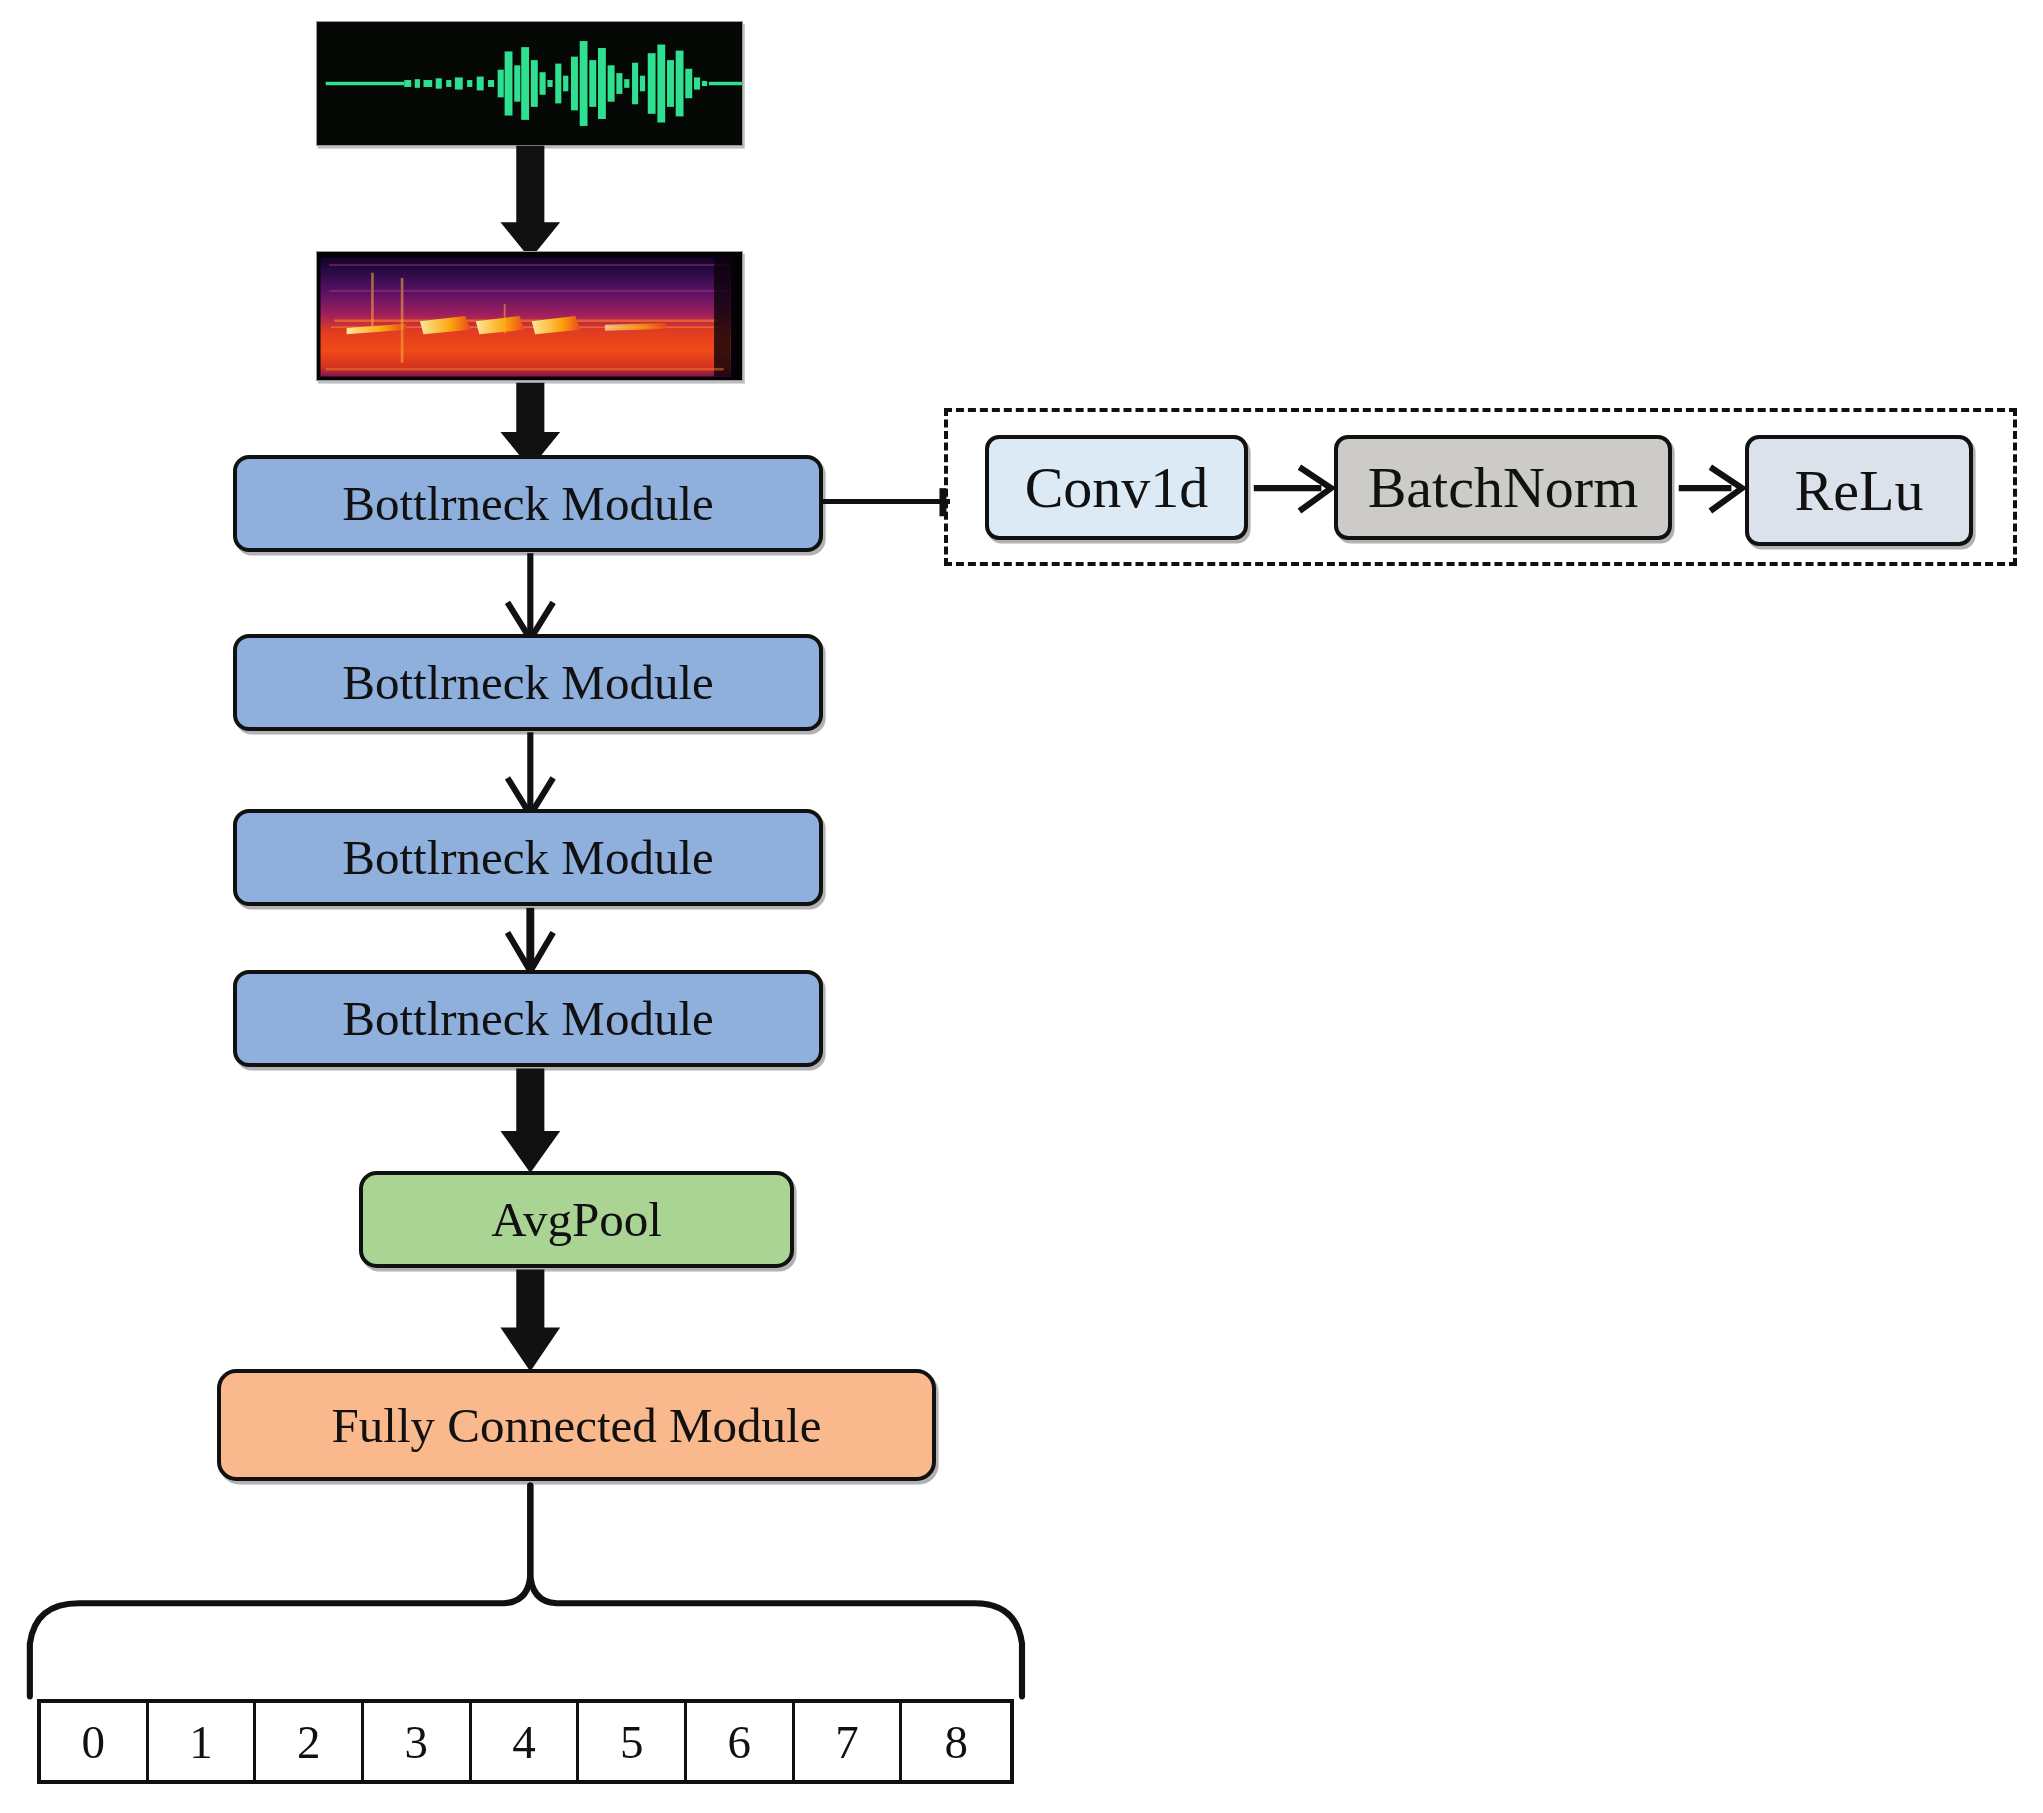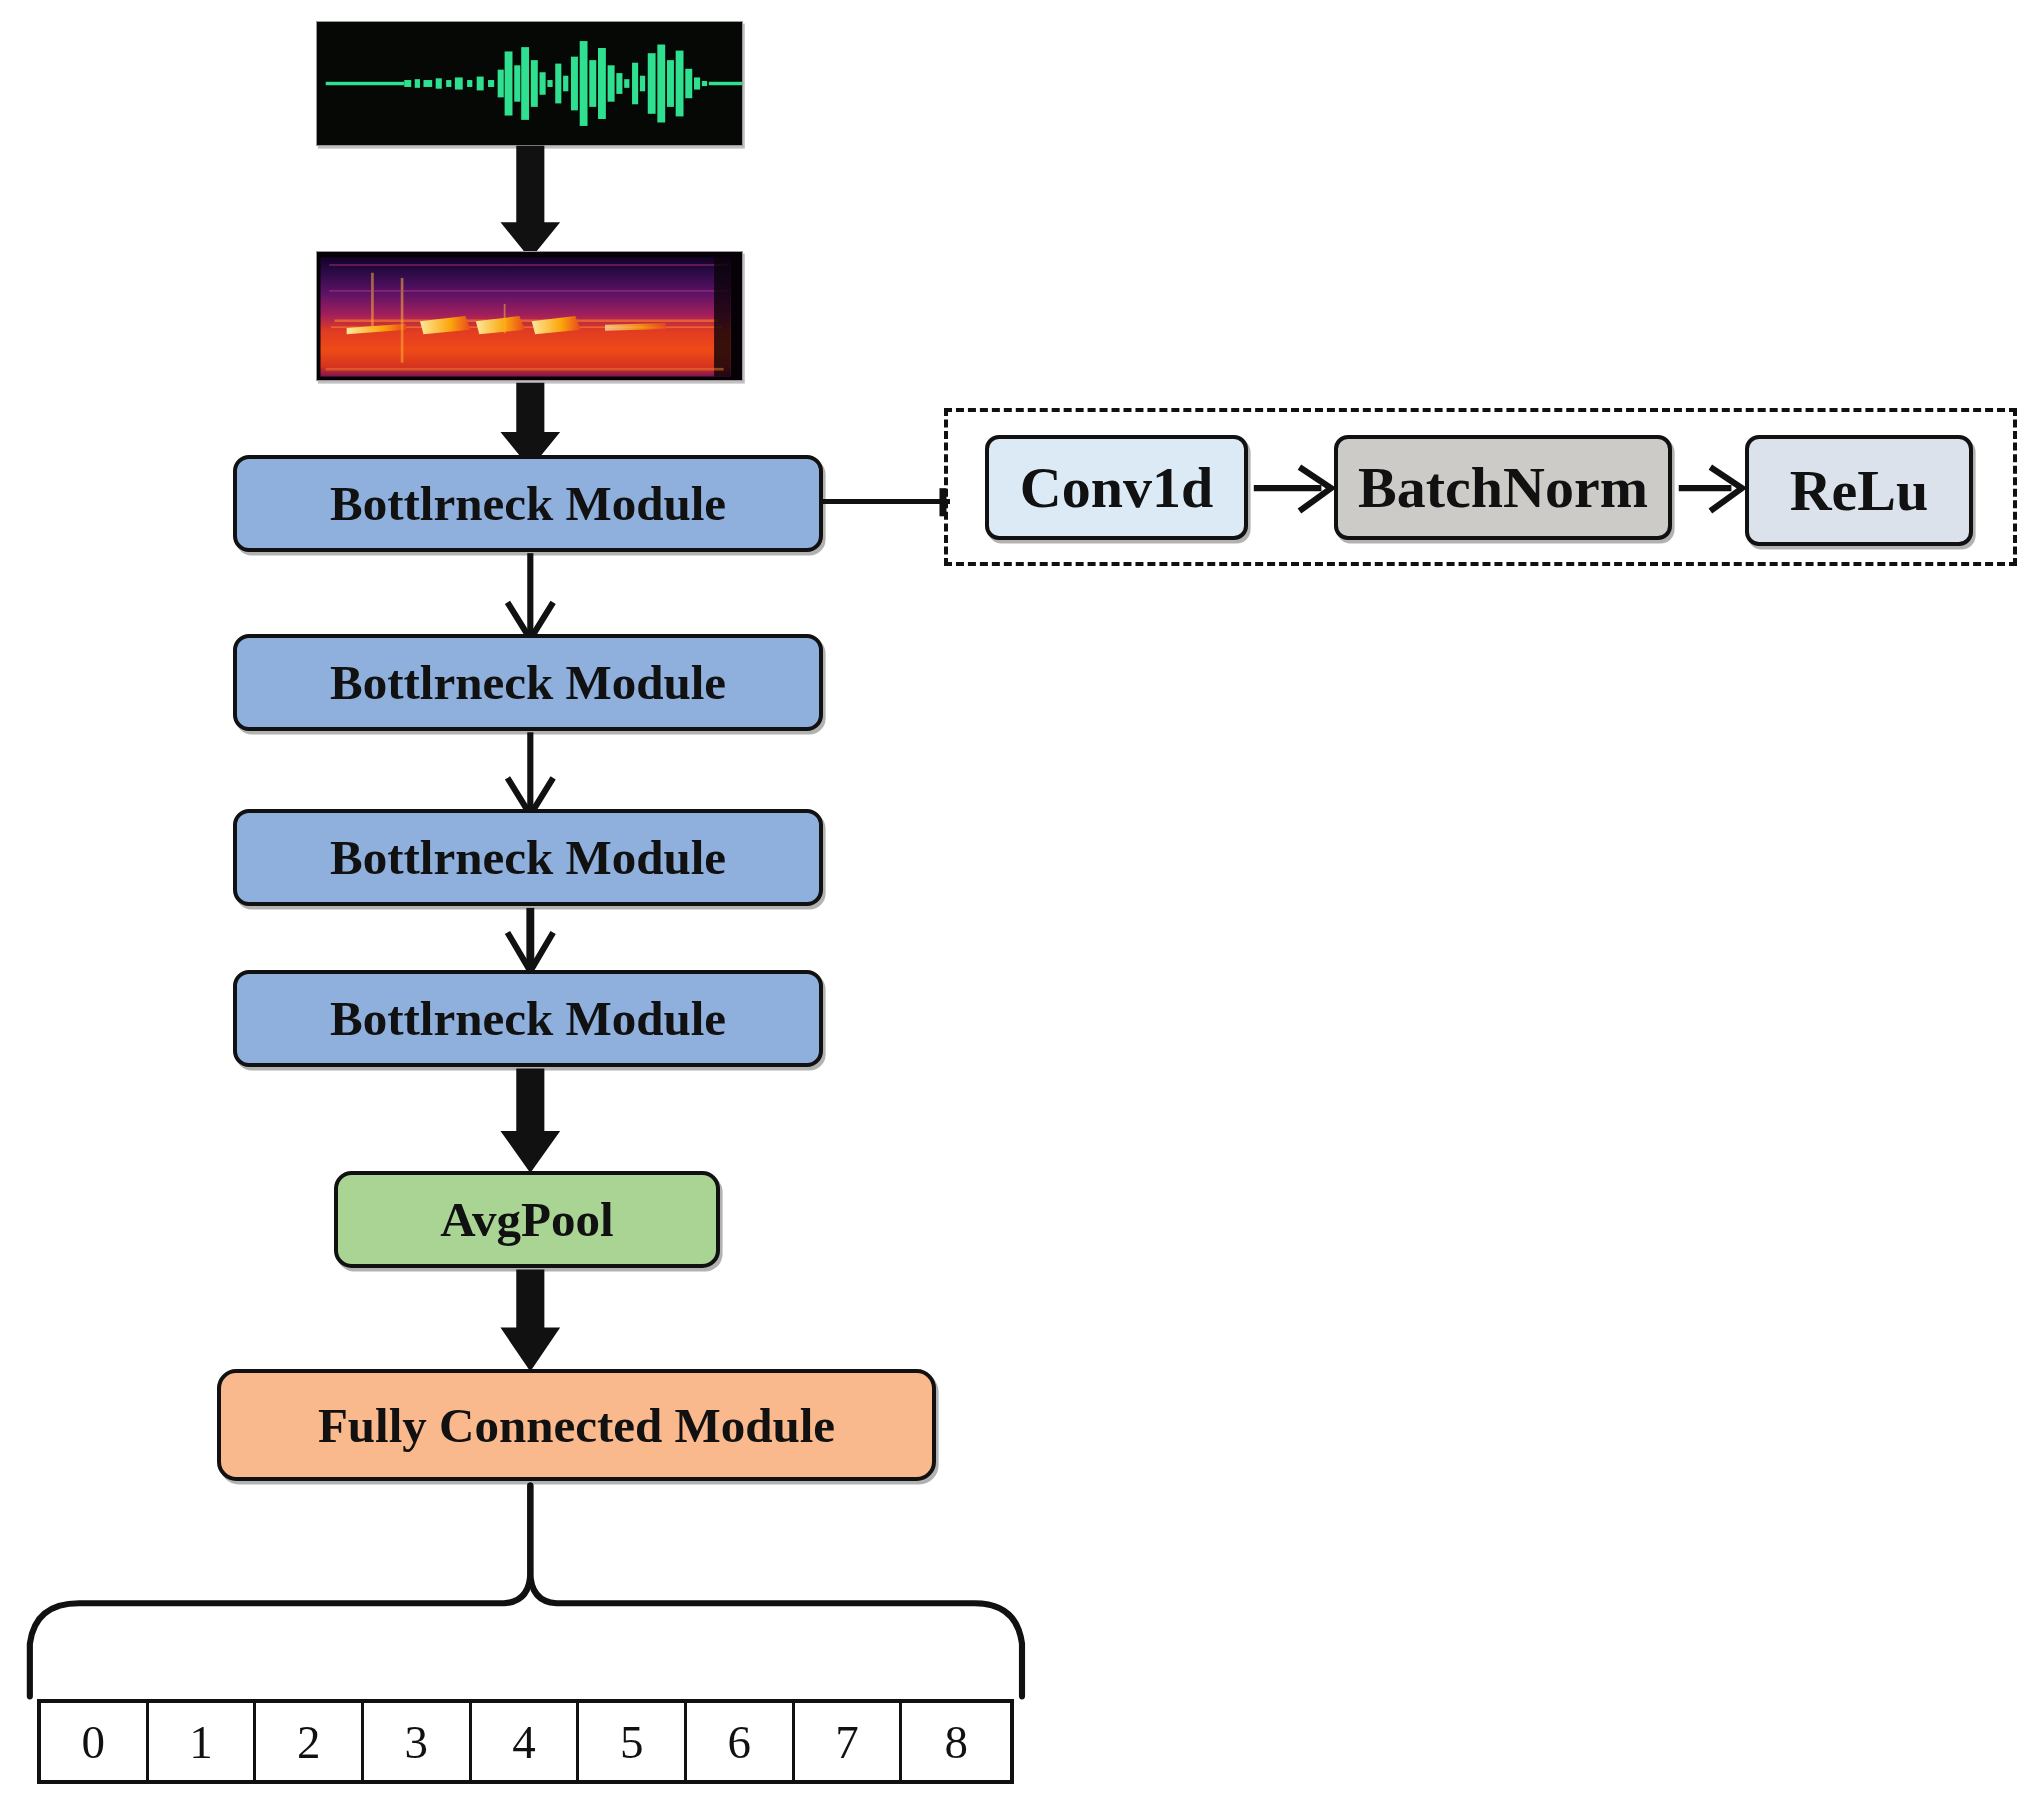--- a/index.html
+++ b/index.html
@@ -4,21 +4,21 @@
 <style>
   html,body{margin:0;padding:0;background:#ffffff;}
   body{width:2044px;height:1814px;position:relative;overflow:hidden;
        font-family:"Liberation Serif","DejaVu Serif",serif;}
   #stage{position:absolute;left:0;top:0;width:2044px;height:1814px;}
 
   
   .box{position:absolute;box-sizing:border-box;border:4.4px solid #111;
        border-radius:16px;display:flex;align-items:center;justify-content:center;
        color:#111;text-align:right;line-height:1;
-       box-shadow:2.6px 3.5px 0 rgba(0,0,0,.30);font-weight:bold;}
+       box-shadow:2.6px 3.5px 0 rgba(0,0,0,.30);}
   .box span{display:block;}
 
   .bottleneck{background:#8fb0dd;font-size:49px;}
   .avgpool{background:#a9d494;font-size:49px;border-radius:17.6px;}
   .fcmod{background:#f9b98c;font-size:49px;border-radius:19.3px;}
   .subbox{font-size:58px;border-width:4.4px;border-radius:14px;}
   .conv1d{background:#dceaf6;}
   .batchnorm{background:#cdcbc8;}
   .relu{background:#dbe2ec;}
 
@@ -203,21 +203,21 @@
   </svg>
 
   <div class="box bottleneck" style="left:233px;top:970px;width:590px;height:97px;">
     <span>Bottlrneck Module</span>
   </div>
 
   <svg class="ov" viewBox="0 0 2328 2066" width="2044" height="1814">
     <polygon points="588,1217 620,1217 620,1288 638,1288 604,1336 570,1288 588,1288" fill="#111"></polygon>
   </svg>
 
-  <div class="box avgpool" style="left:334px;top:1171px;width:386px;height:97px;">
+  <div class="box avgpool" style="left:359px;top:1171px;width:435px;height:97px;">
     <span>AvgPool</span>
   </div>
 
   <svg class="ov" viewBox="0 0 2328 2066" width="2044" height="1814">
     <polygon points="588,1446 620,1446 620,1512 638,1512 604,1562 570,1512 588,1512" fill="#111"></polygon>
   </svg>
 
   <div class="box fcmod" style="left:217px;top:1369px;width:719px;height:112px;">
     <span>Fully Connected Module</span>
   </div>

